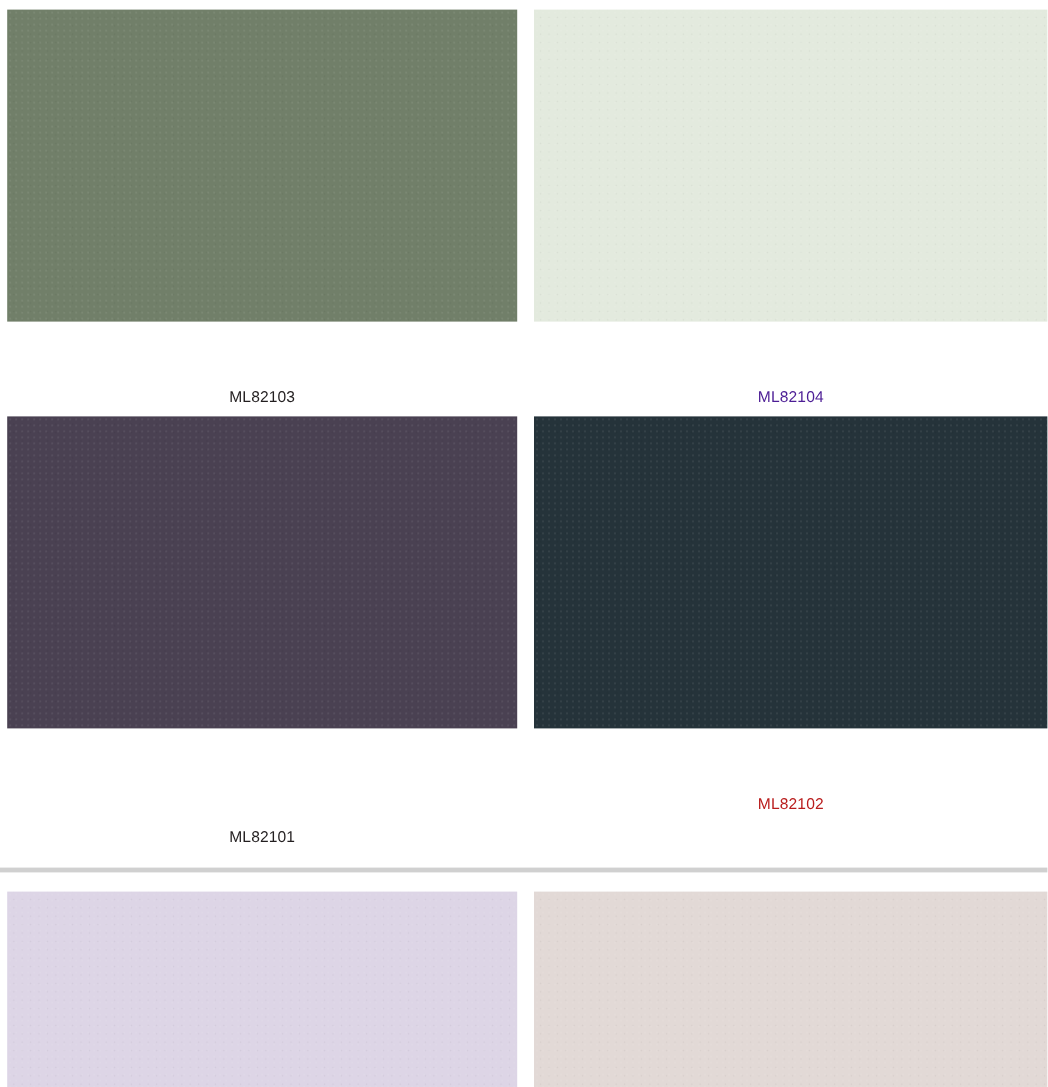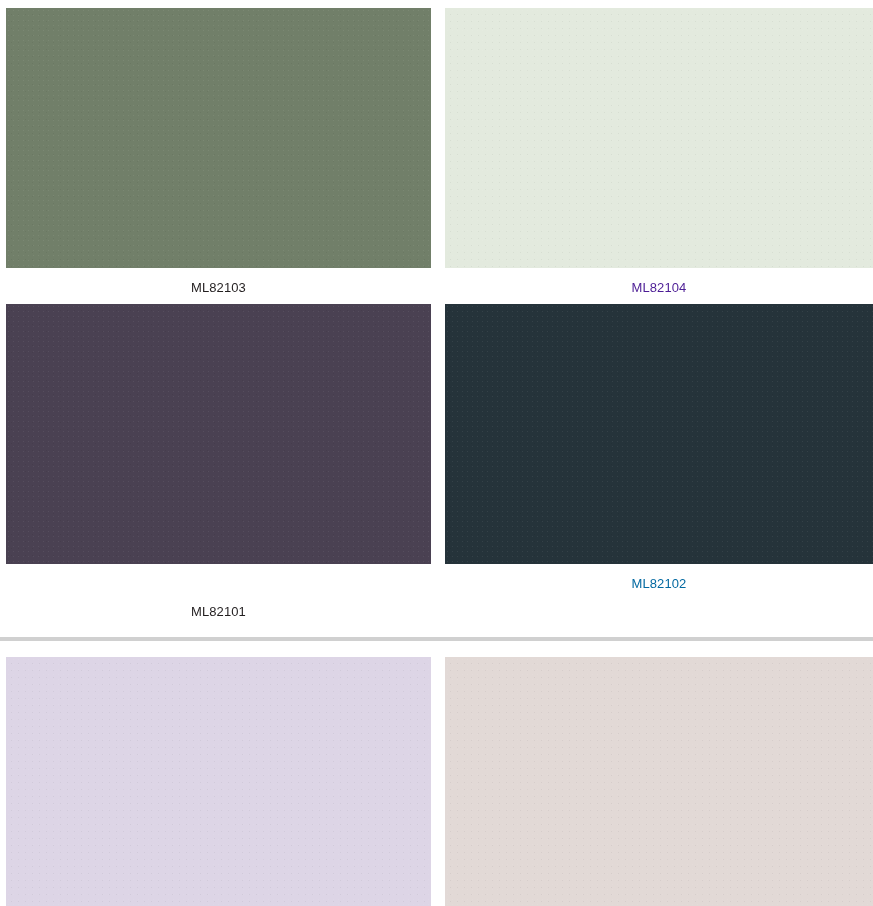--- a/index.html
+++ b/index.html
@@ -35,20 +35,21 @@
     flex-direction: row;
     width: 100%;
     box-sizing: border-box;
   }
 
   .swatch-cell {
     box-sizing: border-box;
     display: flex;
     flex-direction: column;
     align-items: stretch;
+    gap: 43px;
   }
 
   .swatch-cell.col-left {
     width: 437px;
     padding-left: 6px;
     padding-right: 6px;
   }
   .swatch-cell.col-right {
     width: 436px;
     padding-left: 8px;
@@ -123,21 +124,21 @@
       </div>
     </div>
 
     <div class="swatch-row">
       <div class="swatch-cell col-left">
         <div class="swatch-chip" style="background-color: rgb(74, 65, 82);"></div>
         <div class="swatch-label" style="color: rgb(35, 31, 32); margin-top: 28px;">ML82101</div>
       </div>
       <div class="swatch-cell col-right">
         <div class="swatch-chip" style="background-color: rgb(37, 51, 58);"></div>
-        <div class="swatch-label" style="color: #0369a1;">ML82102</div>
+        <div class="swatch-label" style="color: #b91c1c;">ML82102</div>
       </div>
     </div>
 
   </div>
 
   <div class="divider-spacer-top"></div>
   <div class="group-divider" style="background: rgb(208, 208, 208);"></div>
   <div class="divider-spacer-bottom"></div>
 
   <div class="swatch-group">

